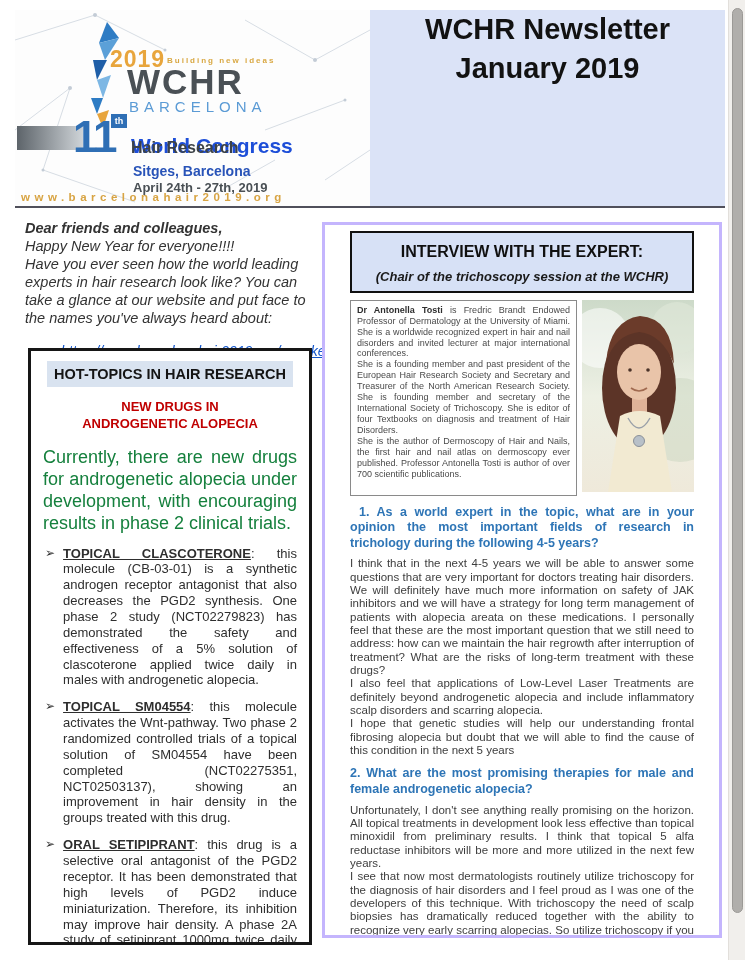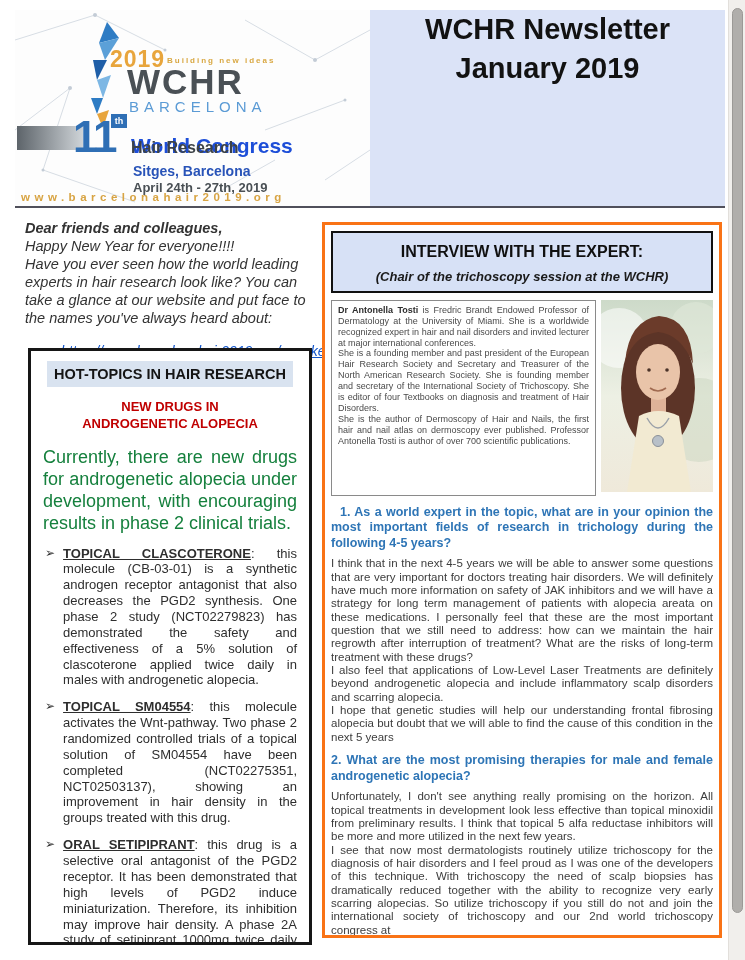--- a/index.html
+++ b/index.html
@@ -42,22 +42,22 @@
     padding:8px 12px 0;overflow:hidden;background:#fff;}
   .hot-title{background:#d9e3f0;margin:2px 4px 0;padding:5px 2px;text-align:center;font-weight:bold;font-size:14.5px;color:#141414;}
   .hot-sub{margin-top:12px;text-align:center;color:#c00000;font-weight:bold;font-size:13px;line-height:1.3;}
   .hot-intro{margin:14px 0 0;font-size:18px;color:#15803d;text-align:justify;line-height:1.22;}
   .bullet{display:flex;margin-top:11px;gap:8px;padding-left:2px;}
   .bullet .marker{font-size:12px;color:#333;line-height:1.25;flex:0 0 auto;}
   .bullet p{flex:1;margin:0;font-size:13px;line-height:1.22;text-align:justify;color:#2e2e2e;}
   .bullet .lead{font-weight:bold;text-decoration:underline;}
 
   
-  .interview{left:322px;top:222px;width:400px;height:716px;border:3px solid #f97316;box-sizing:border-box;
-    padding:6px 4px 0;overflow:hidden;background:#fff;}
+  .interview{left:322px;top:222px;width:400px;height:716px;border:3px solid #c4b5fd;box-sizing:border-box;
+    padding:6px 23px 0;overflow:hidden;background:#fff;}
   .iv-header{border:2px solid #111;background:#d7e1f6;margin:0 2px;padding:8px 6px 7px;text-align:center;}
   .iv-title{font-size:16px;font-weight:bold;color:#101010;line-height:1.35;}
   .iv-sub{margin-top:6px;font-size:13px;font-weight:bold;font-style:italic;color:#1a1a1a;}
   .bio-row{display:flex;margin:7px 2px 6px;height:196px;overflow:hidden;}
   .bio-text{flex:1;border:1px solid #8a8a8a;padding:4px 6px;font-size:9px;line-height:1.22;color:#4a4a4a;text-align:justify;}
   .bio-text p{margin:0;}
   .bio-lead{font-weight:bold;color:#2e2e2e;}
   .photo{flex:0 0 112px;margin-left:5px;height:192px;}
   .photo svg{width:112px;height:192px;display:block;}
   .qa{margin:0 2px;}

